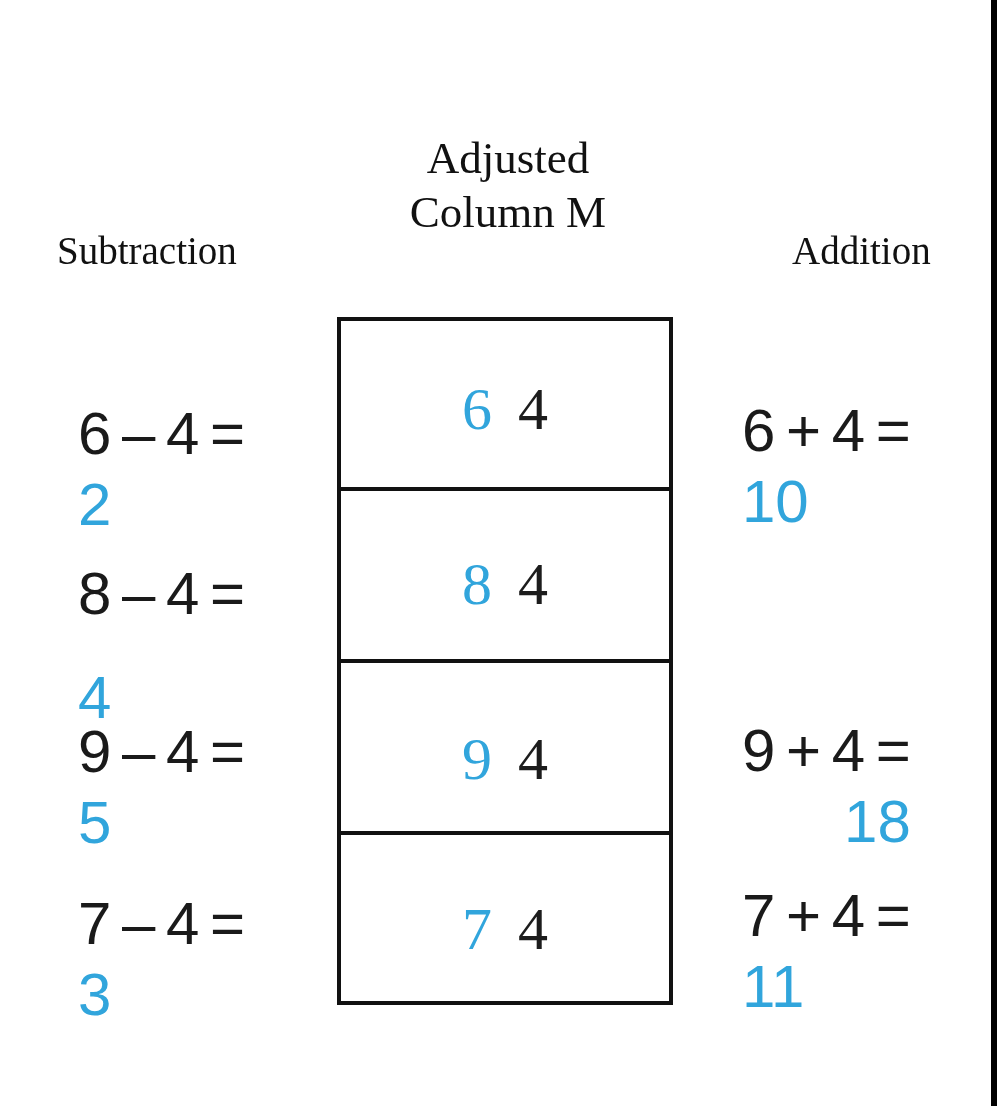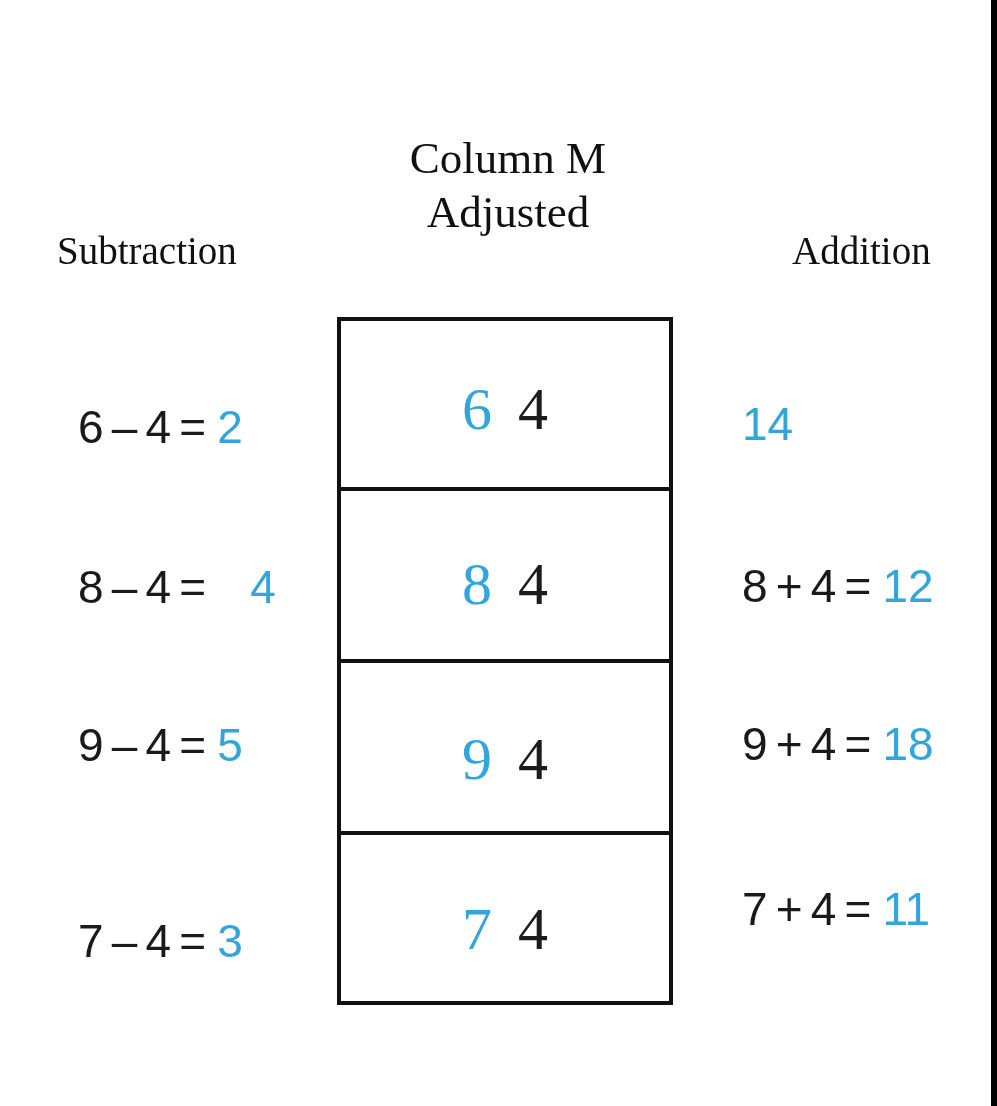--- a/index.html
+++ b/index.html
@@ -76,58 +76,59 @@
   .digit-adjusted { color: var(--accent, #31a5dc); }
   .digit-original { color: #1c1c1c; }
 
   
   .equation {
     position: absolute;
     display: flex;
     align-items: flex-start;
     gap: 11px;
     font-family: "Liberation Sans", sans-serif;
-    font-size: 46px;
+    font-size: 60px;
     line-height: 1;
     color: #1a1a1a;
     word-spacing: -0.1em;
     white-space: nowrap;
+    flex-direction: column;
   }
   .equation .result { color: var(--accent, #31a5dc); word-spacing: 0; }
 
   .sub-eq { left: 78px; }
   .sub-eq-1 { top: 404px; }
   .sub-eq-2 { top: 564px; gap: 44px; }
   .sub-eq-3 { top: 722px; text-align: center; }
-  .sub-eq-4 { top: 918px; }
+  .sub-eq-4 { top: 894px; }
 
   .add-eq { left: 742px; }
   .add-eq-1 { top: 401px; }
   .add-eq-2 { top: 563px; }
-  .add-eq-3 { top: 721px; }
+  .add-eq-3 { top: 721px; align-items: flex-end; }
   .add-eq-4 { top: 886px; text-align: right; }
 
   
   .edge-bar {
     position: absolute;
     left: 991px;
     top: 0;
     width: 6px;
     height: 1106px;
     background: #000000;
   }
 </style>
 </head>
 <body>
 
 <div class="canvas">
 
   <div class="title">
+    <div>Adjusted</div>
     <div>Column M</div>
-    <div>Adjusted</div>
   </div>
 
   <div class="side-label label-subtraction">Subtraction</div>
   <div class="side-label label-addition">Addition</div>
 
   <div class="column-box"></div>
   <div class="cell-divider divider-1"></div>
   <div class="cell-divider divider-2"></div>
   <div class="cell-divider divider-3"></div>
 
@@ -159,25 +160,22 @@
   <div class="equation sub-eq sub-eq-3">
     <span>9 – 4 =</span>
     <span class="result">5</span>
   </div>
   <div class="equation sub-eq sub-eq-4">
     <span>7 – 4 =</span>
     <span class="result">3</span>
   </div>
 
   <div class="equation add-eq add-eq-1">
-    <span class="result">14</span>
-  </div>
-  <div class="equation add-eq add-eq-2">
-    <span>8 + 4 =</span>
-    <span class="result">12</span>
+    <span>6 + 4 =</span>
+    <span class="result">10</span>
   </div>
   <div class="equation add-eq add-eq-3">
     <span>9 + 4 =</span>
     <span class="result">18</span>
   </div>
   <div class="equation add-eq add-eq-4">
     <span>7 + 4 =</span>
     <span class="result">11</span>
   </div>
 

